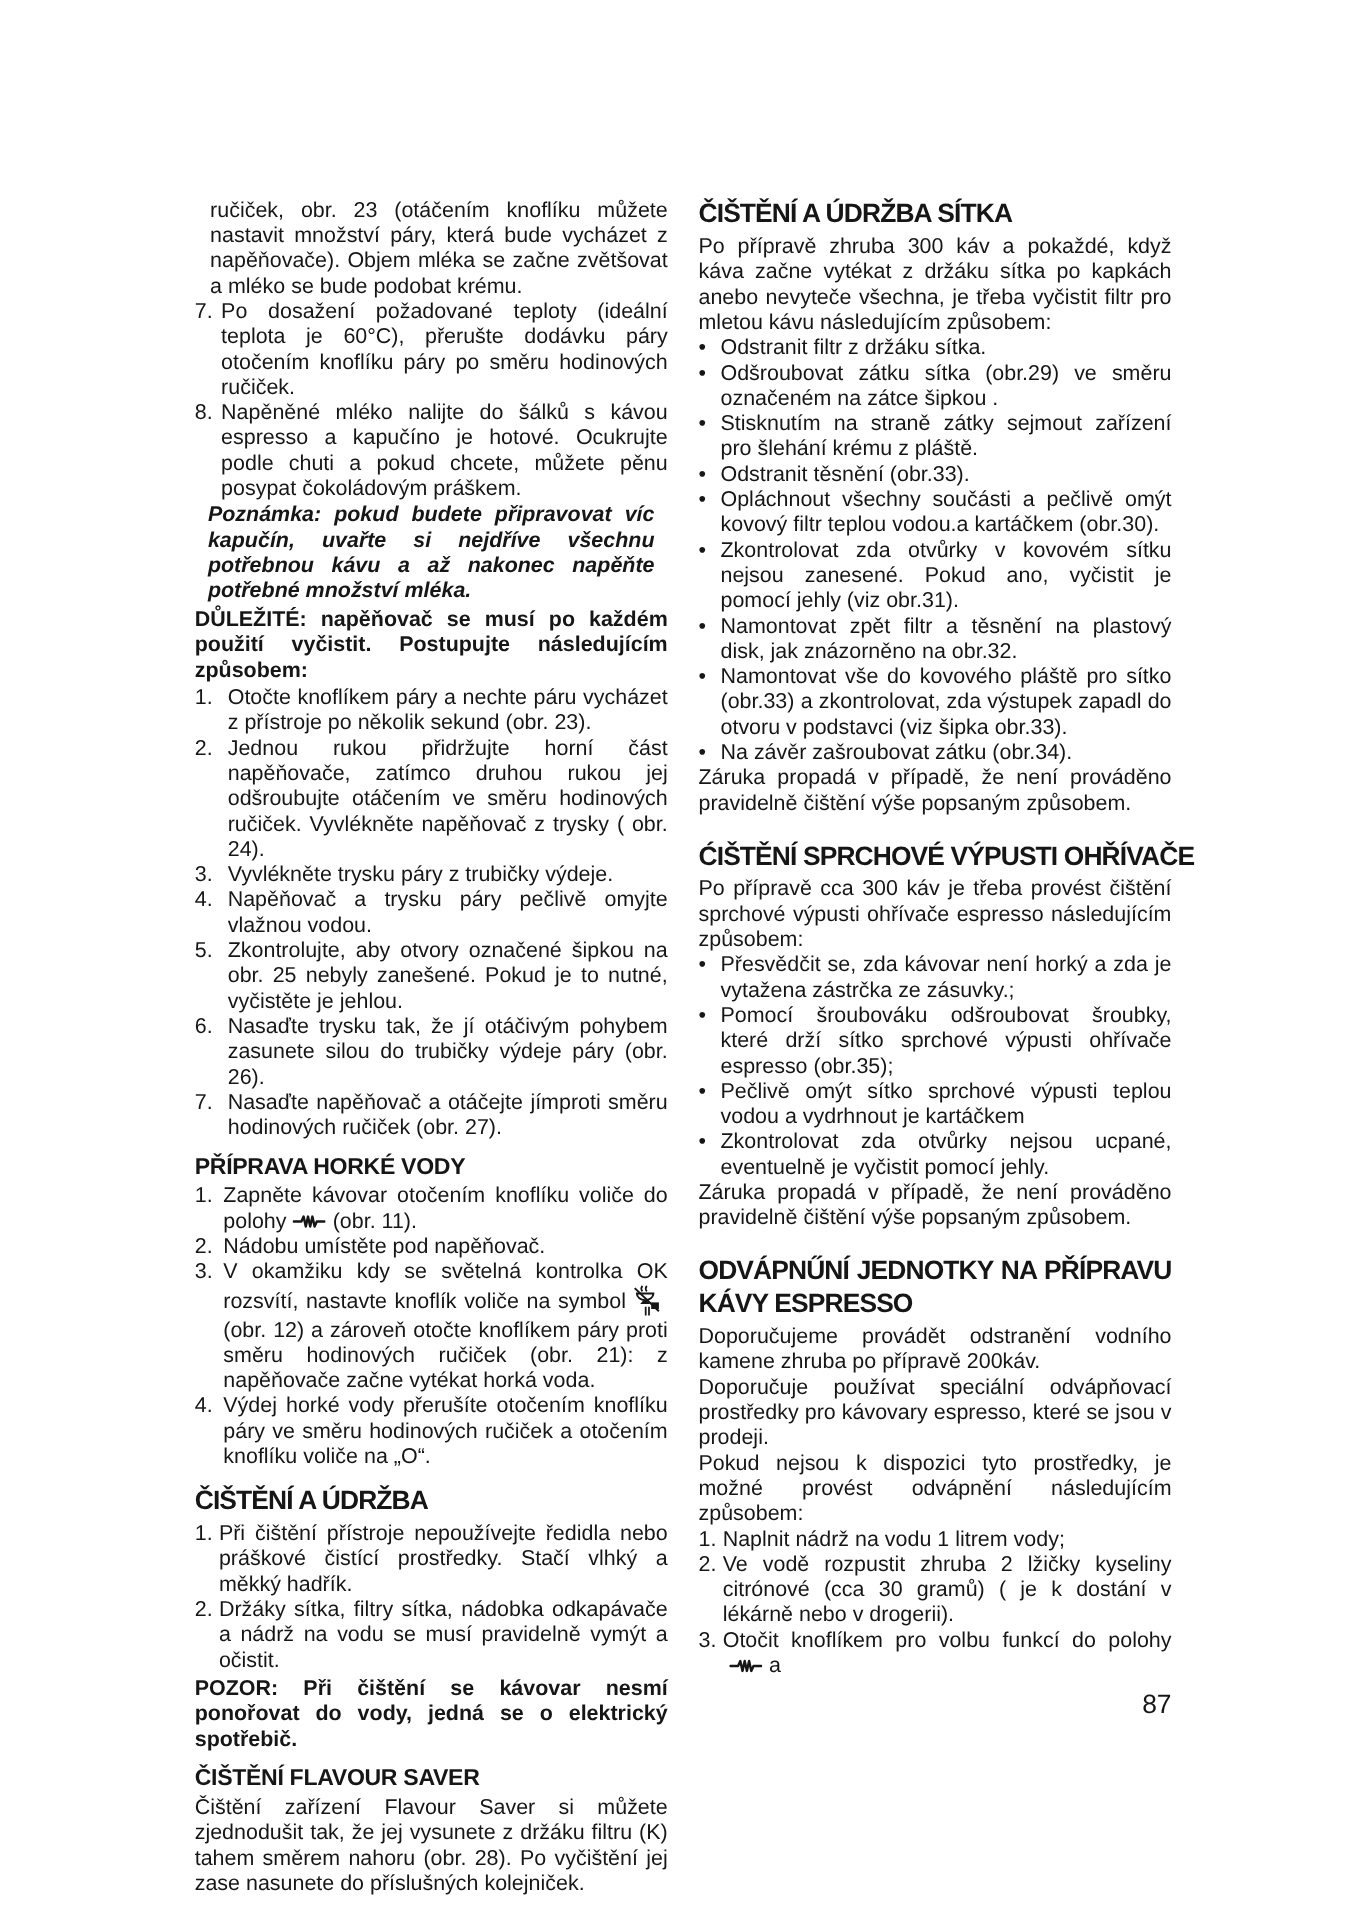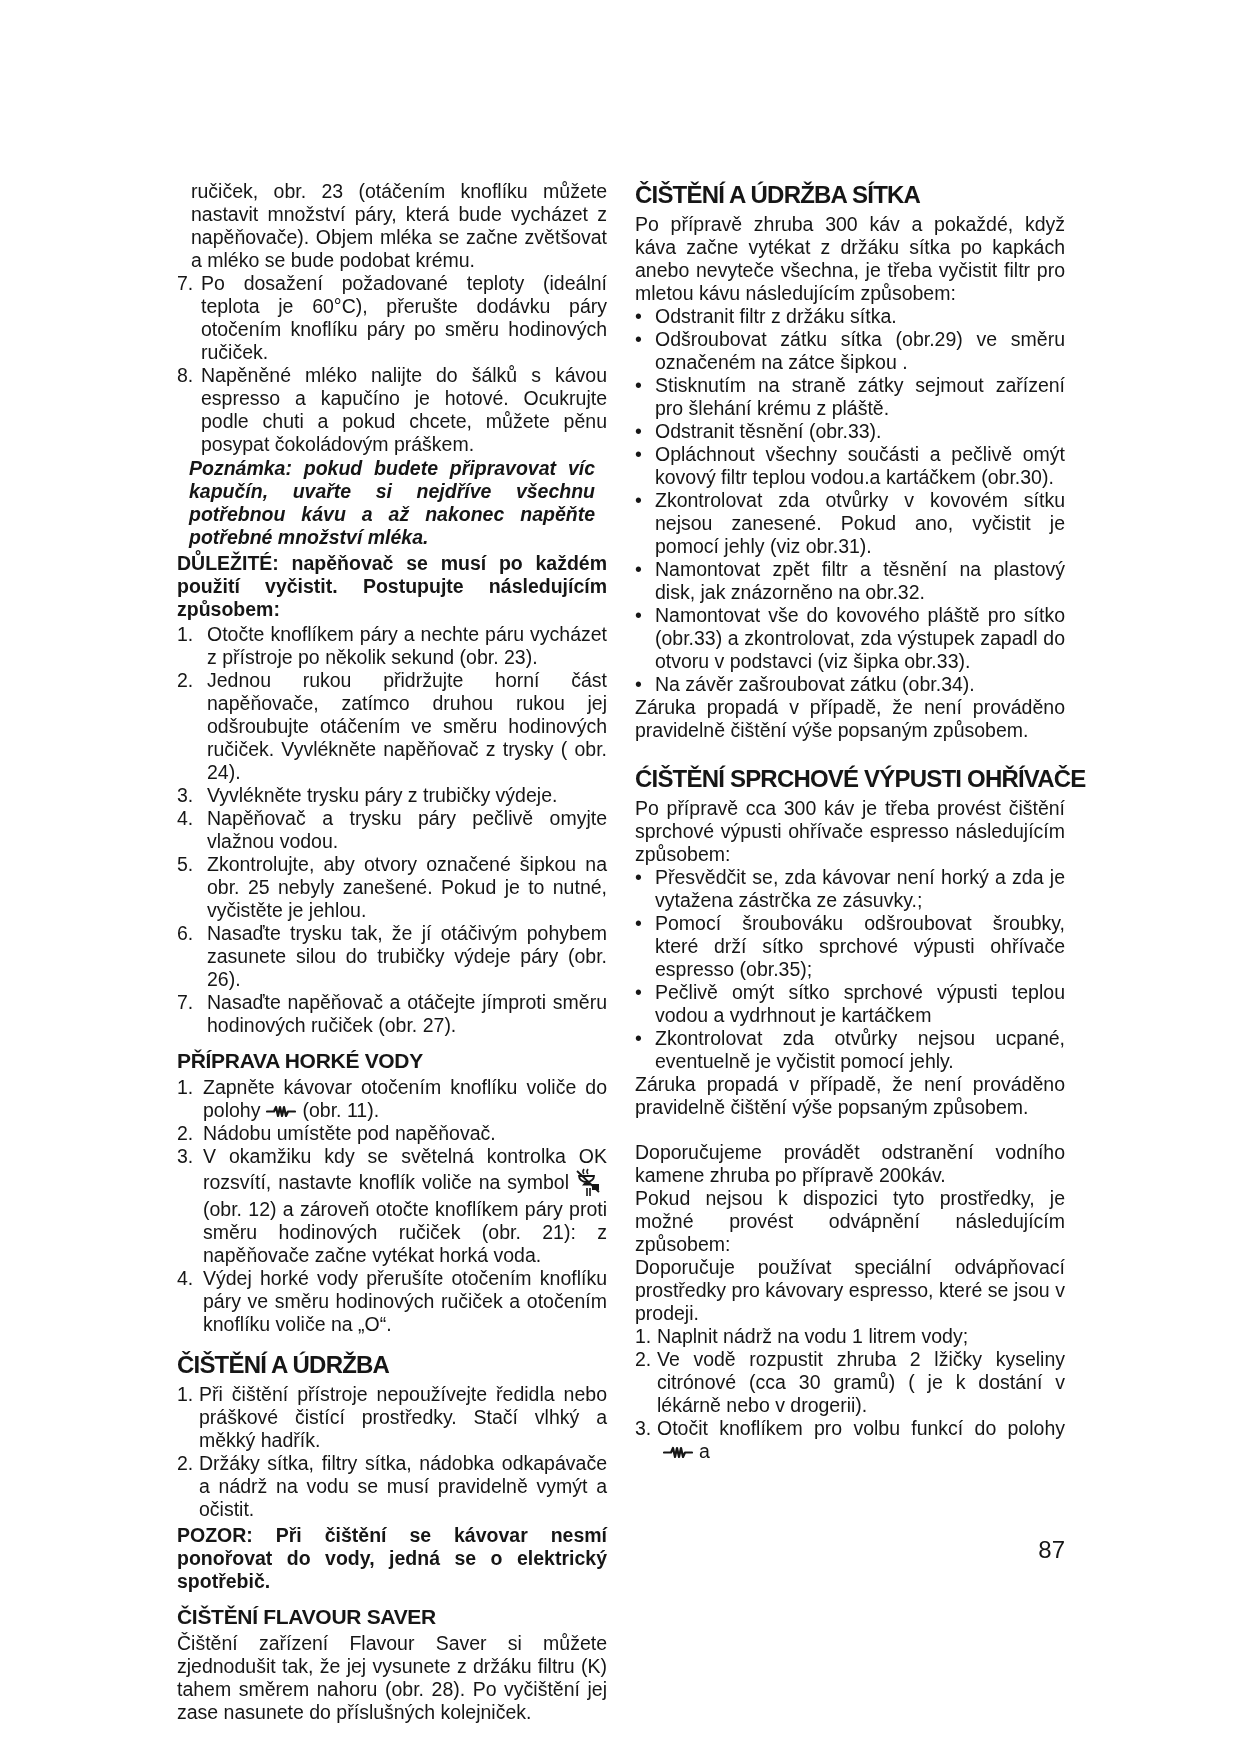--- a/index.html
+++ b/index.html
@@ -204,23 +204,24 @@
       </div>
       <div class="bullet">
         <span class="bmark"></span>
         <div class="btext">Zkontrolovat zda otvůrky nejsou ucpané, eventuelně je vyčistit pomocí jehly.</div>
       </div>
 
       <div class="para">Záruka propadá v případě, že není prováděno pravidelně čištění výše popsaným způsobem.</div>
     </div>
 
     <div class="sect gap">
+      <div class="h-big wrap">ODVÁPNŰNÍ JEDNOTKY NA PŘÍPRAVU KÁVY ESPRESSO</div>
       <div class="para">Doporučujeme provádět odstranění vodního kamene zhruba po přípravě 200káv.</div>
+      <div class="para">Doporučuje používat speciální odvápňovací prostředky pro kávovary espresso, které se jsou v prodeji.</div>
       <div class="para">Pokud nejsou k dispozici tyto prostředky, je možné provést odvápnění následujícím způsobem:</div>
-      <div class="para">Doporučuje používat speciální odvápňovací prostředky pro kávovary espresso, které se jsou v prodeji.</div>
 
       <div class="row tight">
         <span class="num">1.</span>
         <div class="txt">Naplnit nádrž na vodu 1 litrem vody;</div>
       </div>
       <div class="row tight">
         <span class="num">2.</span>
         <div class="txt">Ve vodě rozpustit zhruba 2 lžičky kyseliny citrónové (cca 30 gramů) ( je k dostání v lékárně nebo v drogerii).</div>
       </div>
       <div class="row tight">

